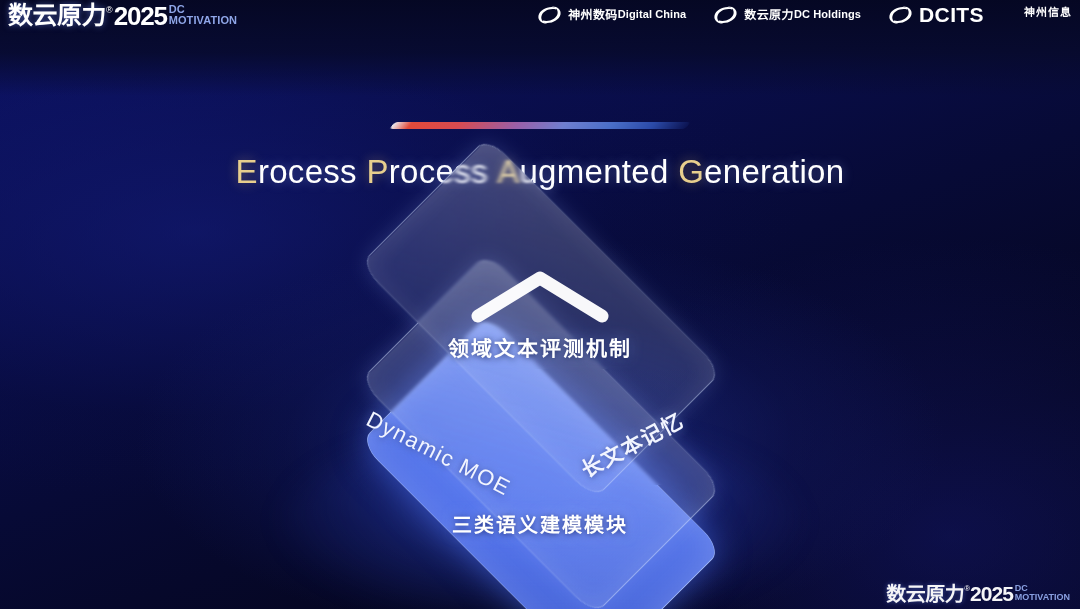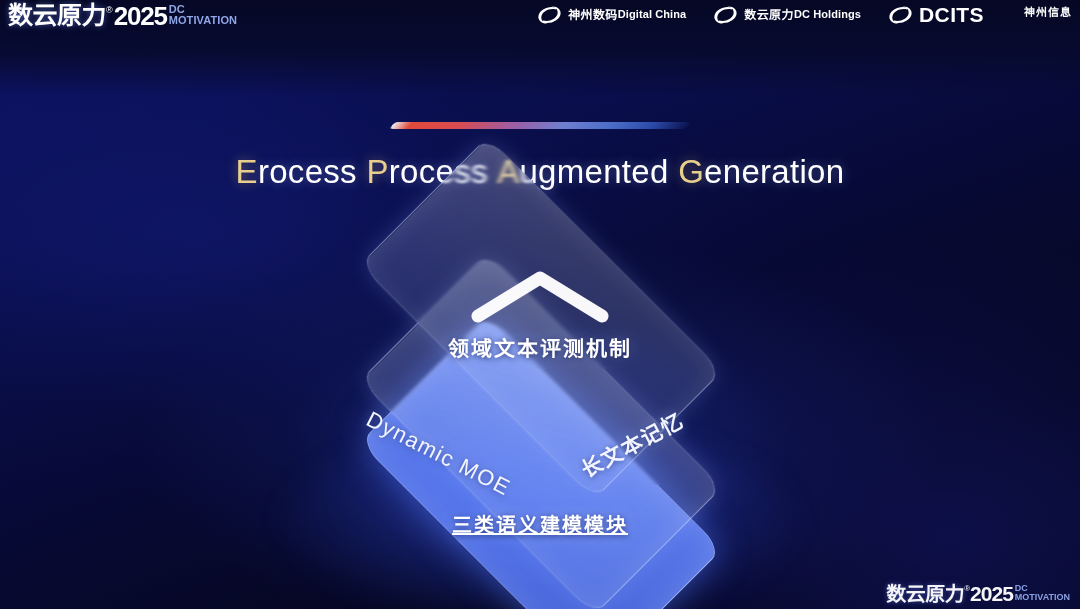--- a/index.html
+++ b/index.html
@@ -294,21 +294,20 @@
     font-size: 21px;
     letter-spacing: 2px;
     text-shadow: 0 1px 6px rgba(20,30,90,0.85), 0 0 14px rgba(170,195,255,0.45);
   }
   .label-bot {
     left: 0; top: 509px;
     width: 1080px; text-align: center;
     font-size: 20px;
     letter-spacing: 2px;
     text-shadow: 0 1px 6px rgba(18,30,110,0.85), 0 0 14px rgba(190,210,255,0.5);
-    text-decoration: underline;
   }
   .label-left {
     left: 368px; top: 405px;
     font-family: "Liberation Sans", sans-serif;
     font-size: 22px;
     font-weight: 400;
     letter-spacing: 1.5px;
     transform: rotate(27deg);
     transform-origin: left center;
     color: #f2f5ff;

